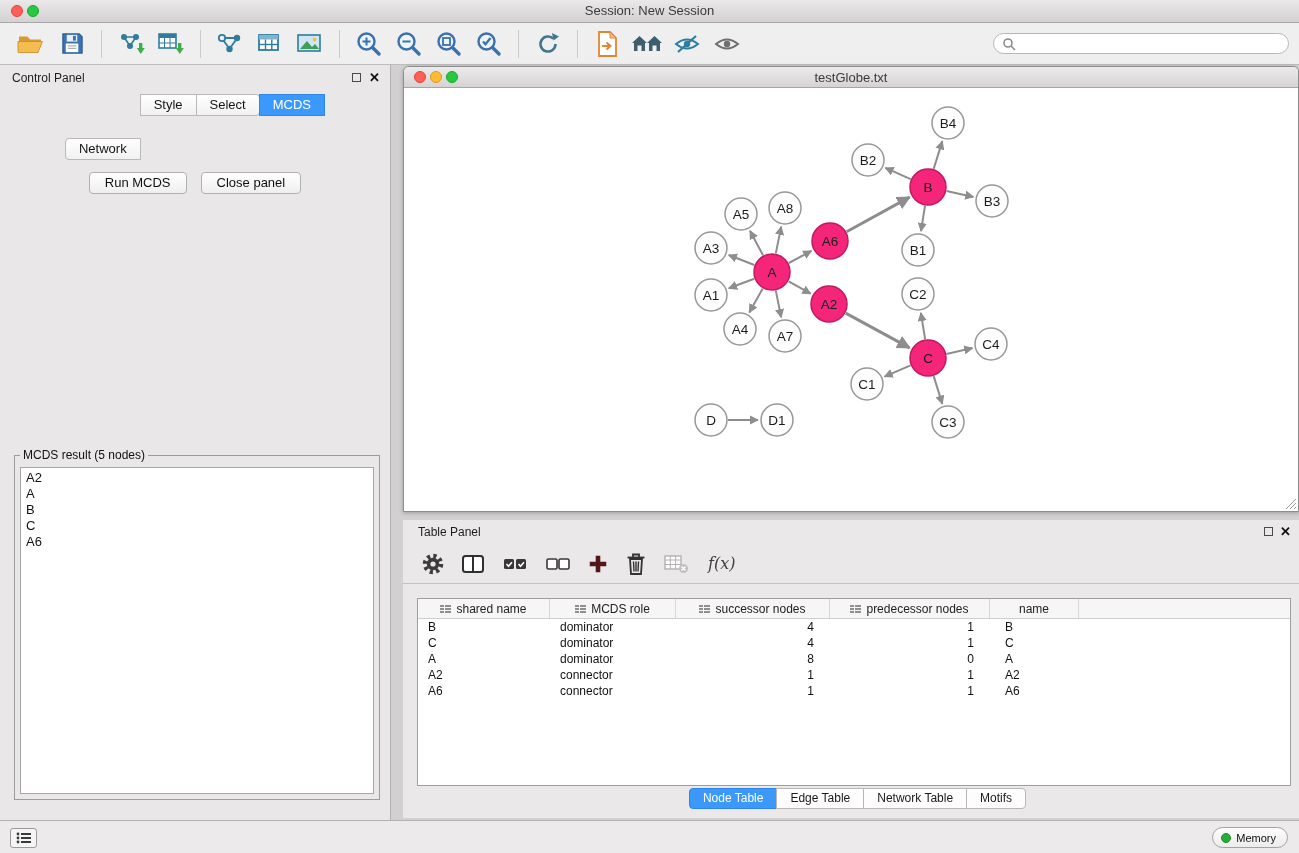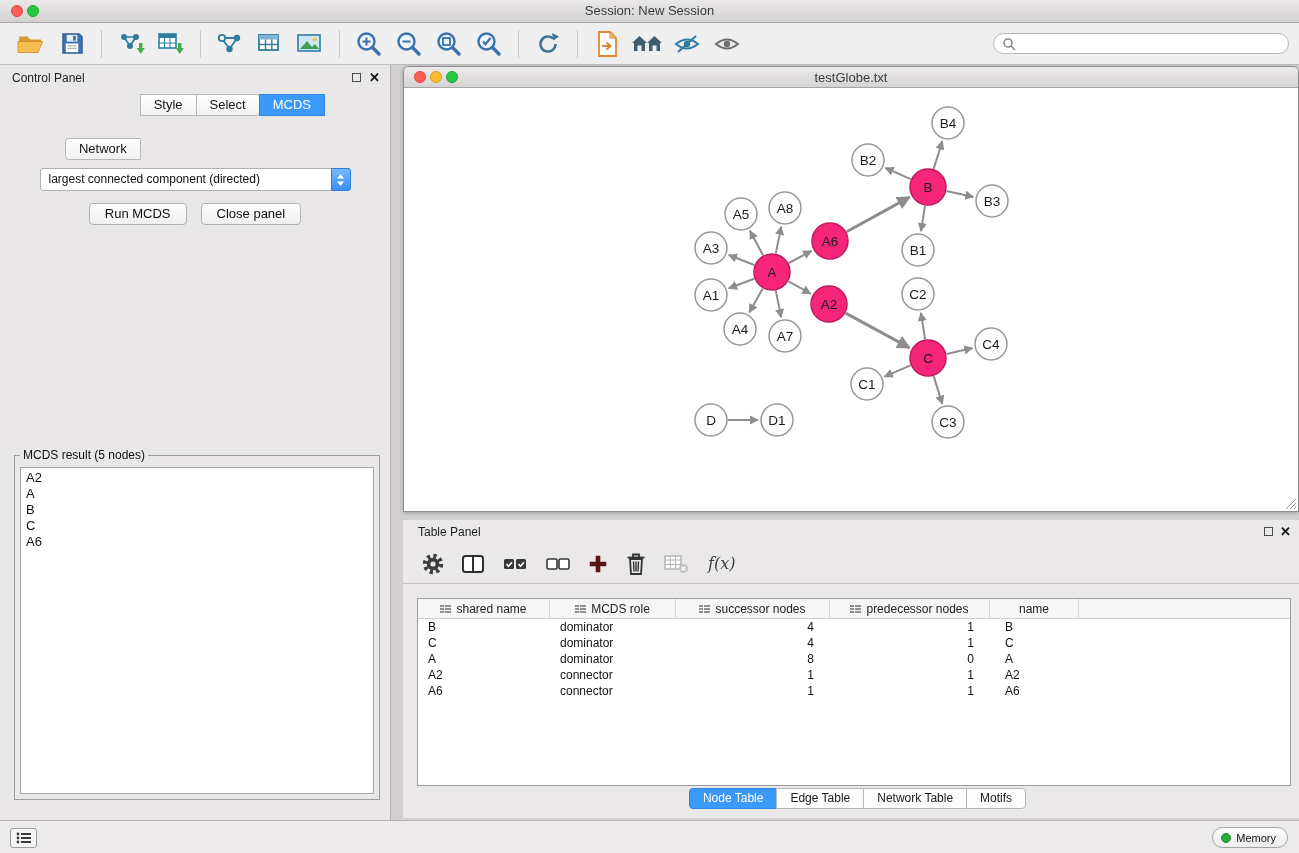--- a/index.html
+++ b/index.html
@@ -274,29 +274,20 @@
       <div class="cp-header">
         <span>Control Panel</span>
         <span class="panel-float"></span>
         <span class="panel-close">✕</span>
       </div>
       <div class="cp-tabs">
         <div class="cp-tab">Network</div>
         <div class="cp-tab">Style</div>
         <div class="cp-tab last">Select</div>
         <div class="cp-tab active">MCDS</div>
-      </div>
-      <div class="dropdown">
-        <div class="dd-text">largest connected component (directed)</div>
-        <div class="dd-btn">
-          <svg width="9" height="14" viewBox="0 0 9 14">
-              <path d="M4.5 1 L8 5.5 H1 z" fill="#fff"></path>
-              <path d="M4.5 13 L1 8.5 h7 z" fill="#fff"></path>
-            </svg>
-        </div>
       </div>
       <div class="cp-buttons">
         <div class="cp-btn">Run MCDS</div>
         <div class="cp-btn">Close panel</div>
       </div>
       <div class="groupbox">
         <div class="legend">MCDS result (5 nodes)</div>
         <div class="listbox">
             <div class="list-item">A2</div>
             <div class="list-item">A</div>

